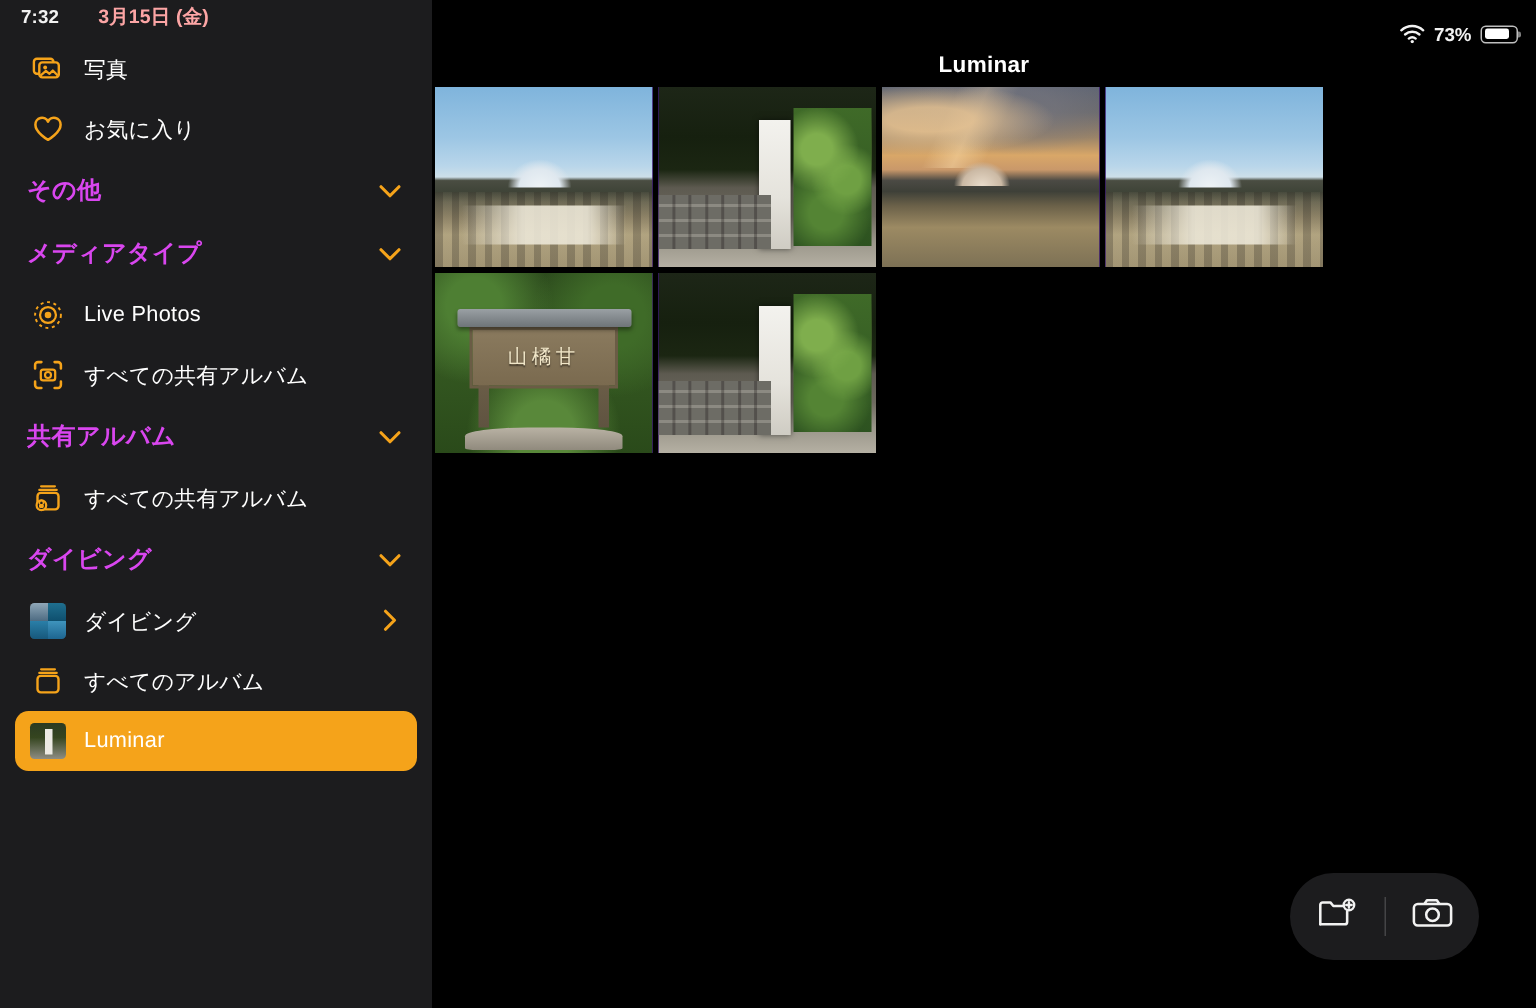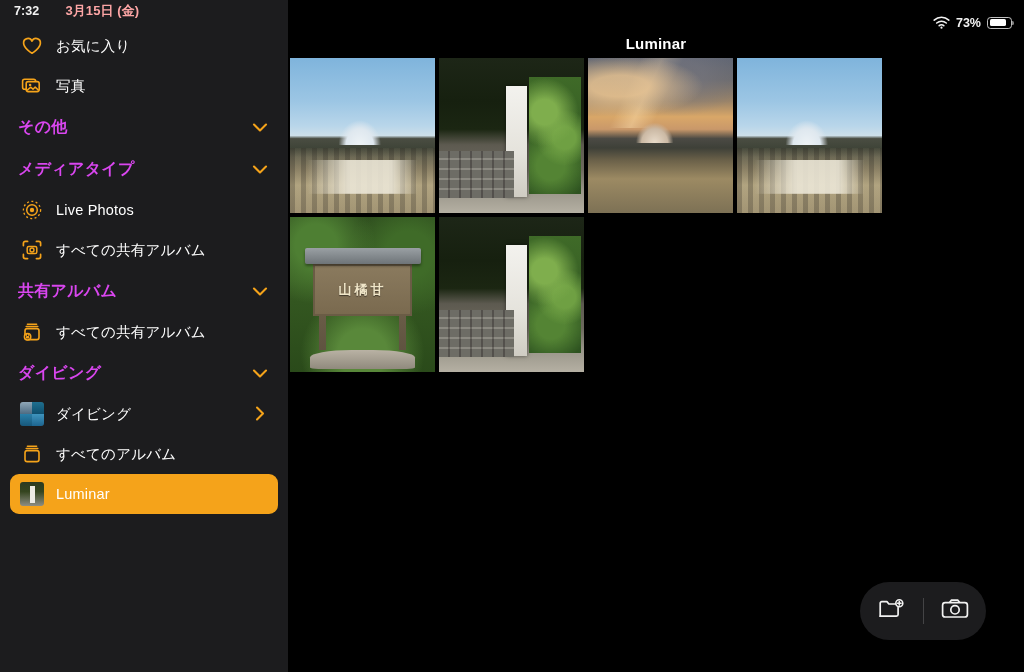--- a/index.html
+++ b/index.html
@@ -75,21 +75,21 @@
   .main { flex:1; position:relative; height:672px; background:#000; }
   .main-title {
     position:absolute; top:22px; left:0; right:0; height:42px;
     display:flex; align-items:center; justify-content:center;
     color:#ffffff; font-size:15px; font-weight:600; letter-spacing:.2px;
   }
   .grid {
     position:absolute; top:58px; left:2px; right:0; bottom:0;
     display:flex; flex-wrap:wrap; align-content:flex-start; gap:4px;
   }
-  .cell { width:145px; height:155px; overflow:hidden; position:relative; background:#6d28d9;font-weight:bold; }
+  .cell { width:145px; height:120px; overflow:hidden; position:relative; background:#6d28d9; }
   .cell > .art { position:absolute; inset:0; }
 
   
   .fab {
     position:absolute; right:38px; bottom:32px;
     width:126px; height:58px; border-radius:29px;
     background:#1c1c1e; display:flex; align-items:center;
     box-shadow:0 2px 14px rgba(0,0,0,.6);
   }
   .fab-btn { flex:1; height:100%; display:flex; align-items:center; justify-content:center; }
@@ -193,35 +193,35 @@
 </head>
 <body>
 
 <div id="app">
 
   <aside class="sidebar">
     <div class="side-scroll" id="sidebar-list">
         <div class="row">
           <span class="ico">
             <svg width="22" height="22" viewBox="0 0 22 22" fill="none">
-              <path d="M11 18.2S2.6 13.4 2.6 8.1A4.4 4.4 0 0 1 11 6.1a4.4 4.4 0 0 1 8.4 2c0 5.3-8.4 10.1-8.4 10.1z" stroke="#f5a31a" stroke-width="1.7" stroke-linejoin="round"></path>
-            </svg>
-          </span>
-          <span class="lbl">お気に入り</span>
-        </div>
-        <div class="row">
-          <span class="ico">
-            <svg width="22" height="22" viewBox="0 0 22 22" fill="none">
               <rect x="1.6" y="4.2" width="13" height="10" rx="2" stroke="#f5a31a" stroke-width="1.6"></rect>
               <rect x="5.2" y="6.6" width="13" height="10" rx="2" fill="#1c1c1e" stroke="#f5a31a" stroke-width="1.6"></rect>
               <circle cx="9.1" cy="10" r="1.3" fill="#f5a31a"></circle>
               <path d="M6 15.4l3.6-3.2 2.4 2 2.2-2.2 3.4 3.4" stroke="#f5a31a" stroke-width="1.5" stroke-linejoin="round"></path>
             </svg>
           </span>
           <span class="lbl">写真</span>
+        </div>
+        <div class="row">
+          <span class="ico">
+            <svg width="22" height="22" viewBox="0 0 22 22" fill="none">
+              <path d="M11 18.2S2.6 13.4 2.6 8.1A4.4 4.4 0 0 1 11 6.1a4.4 4.4 0 0 1 8.4 2c0 5.3-8.4 10.1-8.4 10.1z" stroke="#f5a31a" stroke-width="1.7" stroke-linejoin="round"></path>
+            </svg>
+          </span>
+          <span class="lbl">お気に入り</span>
         </div>
         <div class="section">
           <span class="s-lbl">その他</span>
           <span class="chev-d">
             <svg width="20" height="20" viewBox="0 0 20 20" fill="none">
               <path d="M4 7.5l6 6 6-6" stroke="#f5a31a" stroke-width="2.1" stroke-linecap="round" stroke-linejoin="round"></path>
             </svg>
           </span>
         </div>
         <div class="section">

